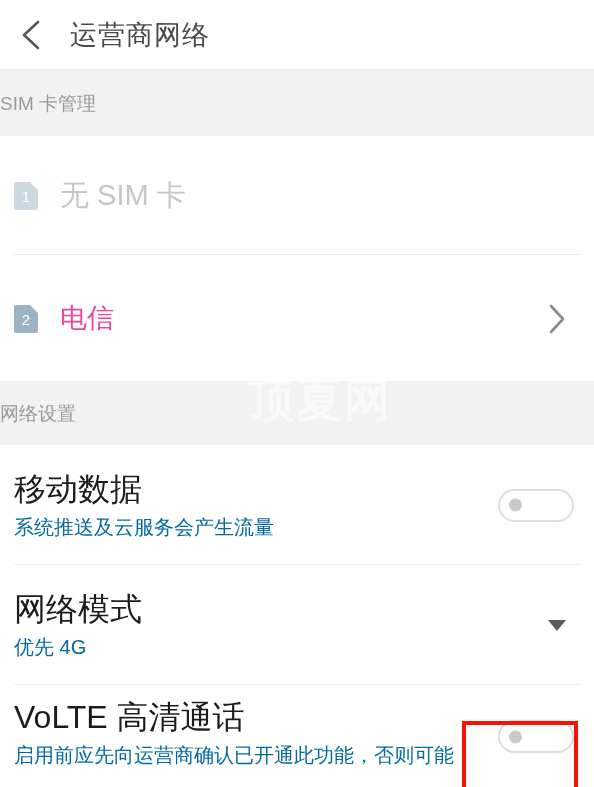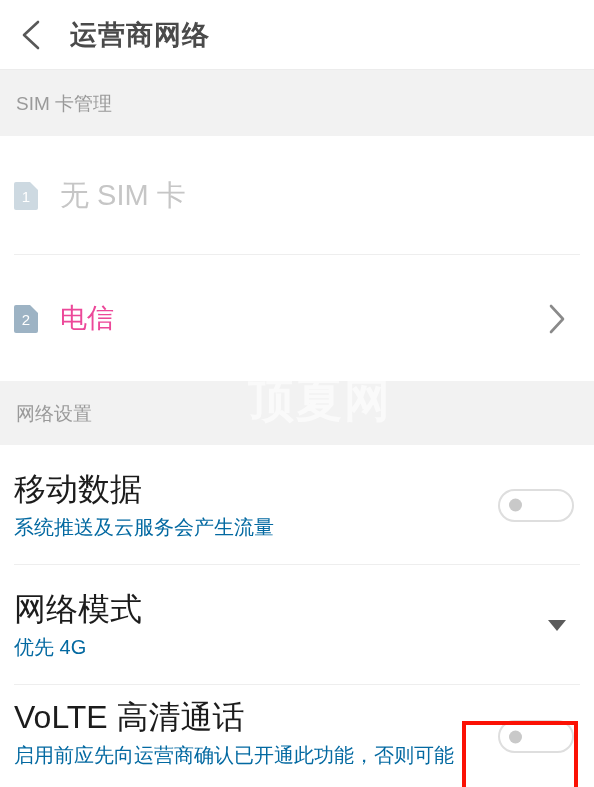--- a/index.html
+++ b/index.html
@@ -38,21 +38,21 @@
     display: flex;
     align-items: center;
     justify-content: center;
     cursor: pointer;
   }
   .back-btn svg { display: block; }
   .appbar-title {
     font-size: 27px;
     color: #4a4a4a;
     letter-spacing: 1px;
-    font-weight: 700;
+    font-weight: 400;
     line-height: 1;
     margin-left: 8px;
   }
   .appbar-sep {
     position: absolute;
     left: 0; top: 69px;
     width: 594px; height: 1px;
     background: #ececec;
   }
 
@@ -61,21 +61,21 @@
     position: absolute;
     left: 0;
     width: 594px;
     background: #f2f2f2;
     display: flex;
     align-items: center;
   }
   .section-label {
     font-size: 19px;
     color: #9a9a9a;
-    padding-left: 16px;
+    padding-left: 0;
     line-height: 1;
   }
   #section-sim { top: 70px; height: 66px; }
   #section-net { top: 381px; height: 64px; }
 
   
   .watermark {
     position: absolute;
     left: 248px;
     top: 372px;

